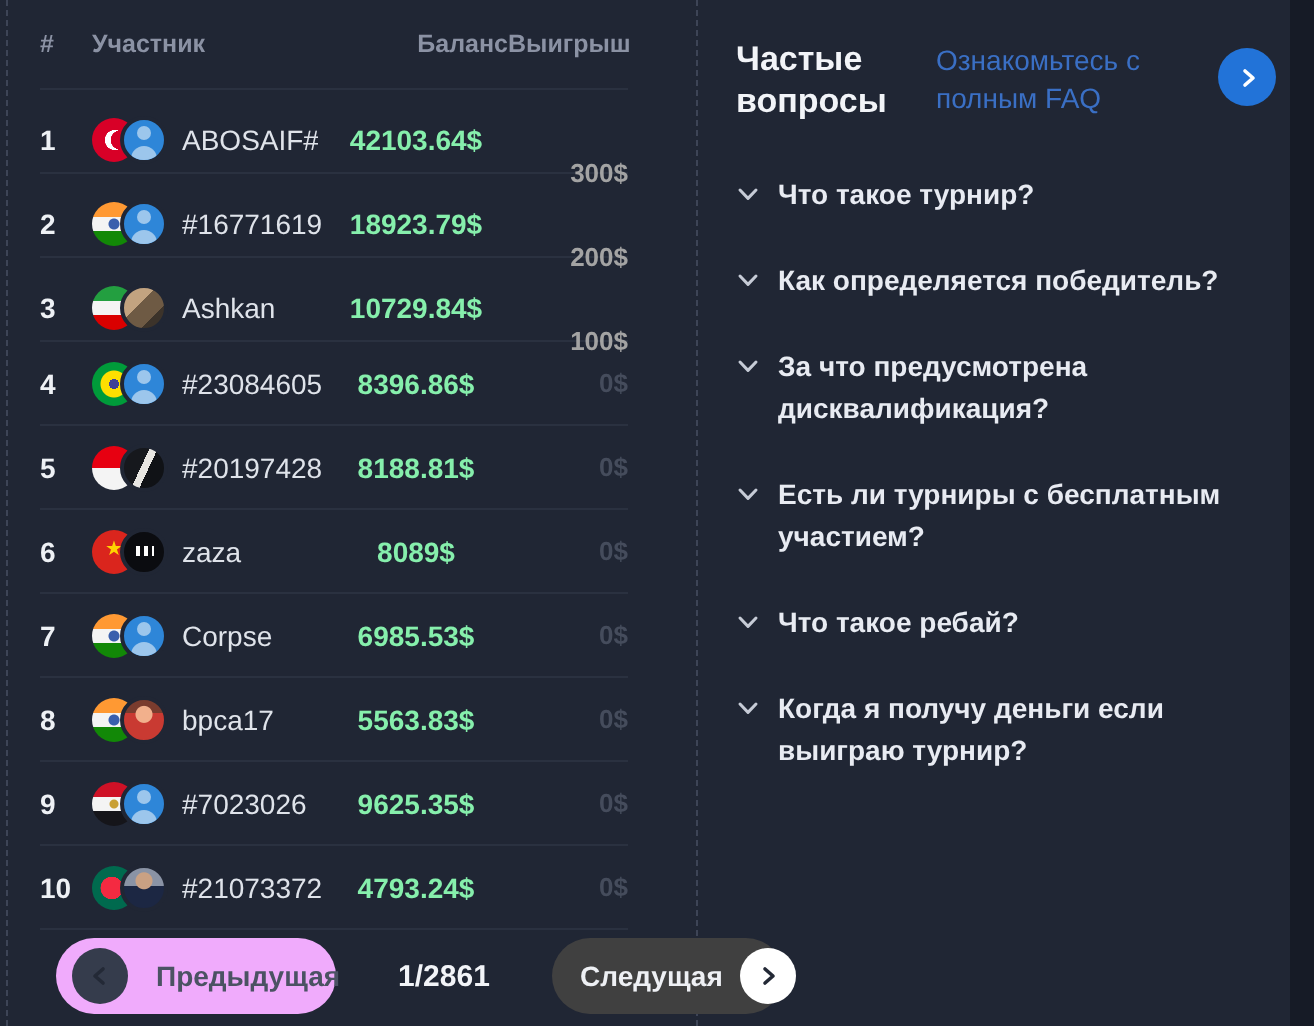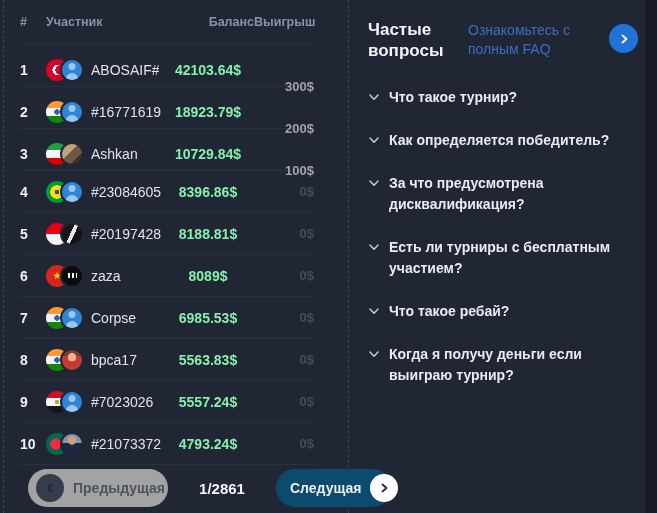--- a/index.html
+++ b/index.html
@@ -73,27 +73,27 @@
   .avatar[data-av="cartoon-red"]{background:
     radial-gradient(circle at 50% 36%, #f2b08c 0 4px, transparent 4.5px),
     linear-gradient(180deg,#7a3c2e 0 32%,#c93a32 32%);}
   .avatar[data-av="photo-suit"]{background:
     radial-gradient(circle at 50% 32%, #caa183 0 4px, transparent 4.5px),
     linear-gradient(180deg,#8a93a5 0 45%,#1c2743 45%);}
 
   
   .pagination{position:absolute;left:28px;top:469px;height:38px;display:flex;align-items:center;}
   .pill{height:38px;border-radius:19px;display:flex;align-items:center;box-sizing:border-box;}
-  .pill-prev{width:140px;background:#a3a3a3;padding:0 8px;gap:9px;}
+  .pill-prev{width:140px;background:#f0abfc;padding:0 8px;gap:14px;}
   .pill-prev .pg-circle{background:#353c4c;}
   .pill-prev .pg-label{color:#4b5263;}
   .pg-circle{width:28px;height:28px;border-radius:50%;display:flex;align-items:center;justify-content:center;flex:0 0 auto;}
   .pg-label{font-size:14px;font-weight:700;}
   .page-indicator{width:84px;text-align:center;font-size:15px;font-weight:700;color:#f2f4f8;margin:0 0 0 12px;}
-  .pill-next{width:116px;background:#0c4a6e;padding:0 6px 0 14px;gap:9px;margin-left:12px;}
+  .pill-next{width:116px;background:#404040;padding:0 6px 0 14px;gap:9px;margin-left:12px;}
   .pill-next .pg-label{color:#eef0f4;}
   .pill-next .pg-circle{background:#ffffff;}
 
   
   .faq-header{position:absolute;left:368px;top:16px;width:270px;display:flex;align-items:flex-start;}
   .faq-title{width:92px;font-size:17px;line-height:21px;font-weight:700;color:#f2f4f8;margin-top:3px;}
   .faq-link{width:130px;font-size:14px;line-height:19px;color:#3a6fc4;margin:5px 0 0 8px;cursor:pointer;}
   .faq-circle{width:29px;height:29px;border-radius:50%;background:#2273d8;margin:8px 0 0 auto;
     display:flex;align-items:center;justify-content:center;flex:0 0 auto;cursor:pointer;}
   .faq-list{position:absolute;left:368px;top:87px;width:252px;display:flex;flex-direction:column;gap:22px;}
@@ -222,21 +222,21 @@
 
   <div class="trow">
     <span class="rank">9</span>
     <span class="participant">
       <span class="pair">
         <span class="flag" data-flag="egypt"></span>
         <span class="avatar" data-av="user-blue"></span>
       </span>
       <span class="pname">#7023026</span>
     </span>
-    <span class="balance">5557.24$</span>
+    <span class="balance">9625.35$</span>
     <span class="win" data-state="zero">0$</span>
   </div>
 
   <div class="trow">
     <span class="rank">10</span>
     <span class="participant">
       <span class="pair">
         <span class="flag" data-flag="bangladesh"></span>
         <span class="avatar" data-av="photo-suit"></span>
       </span>

